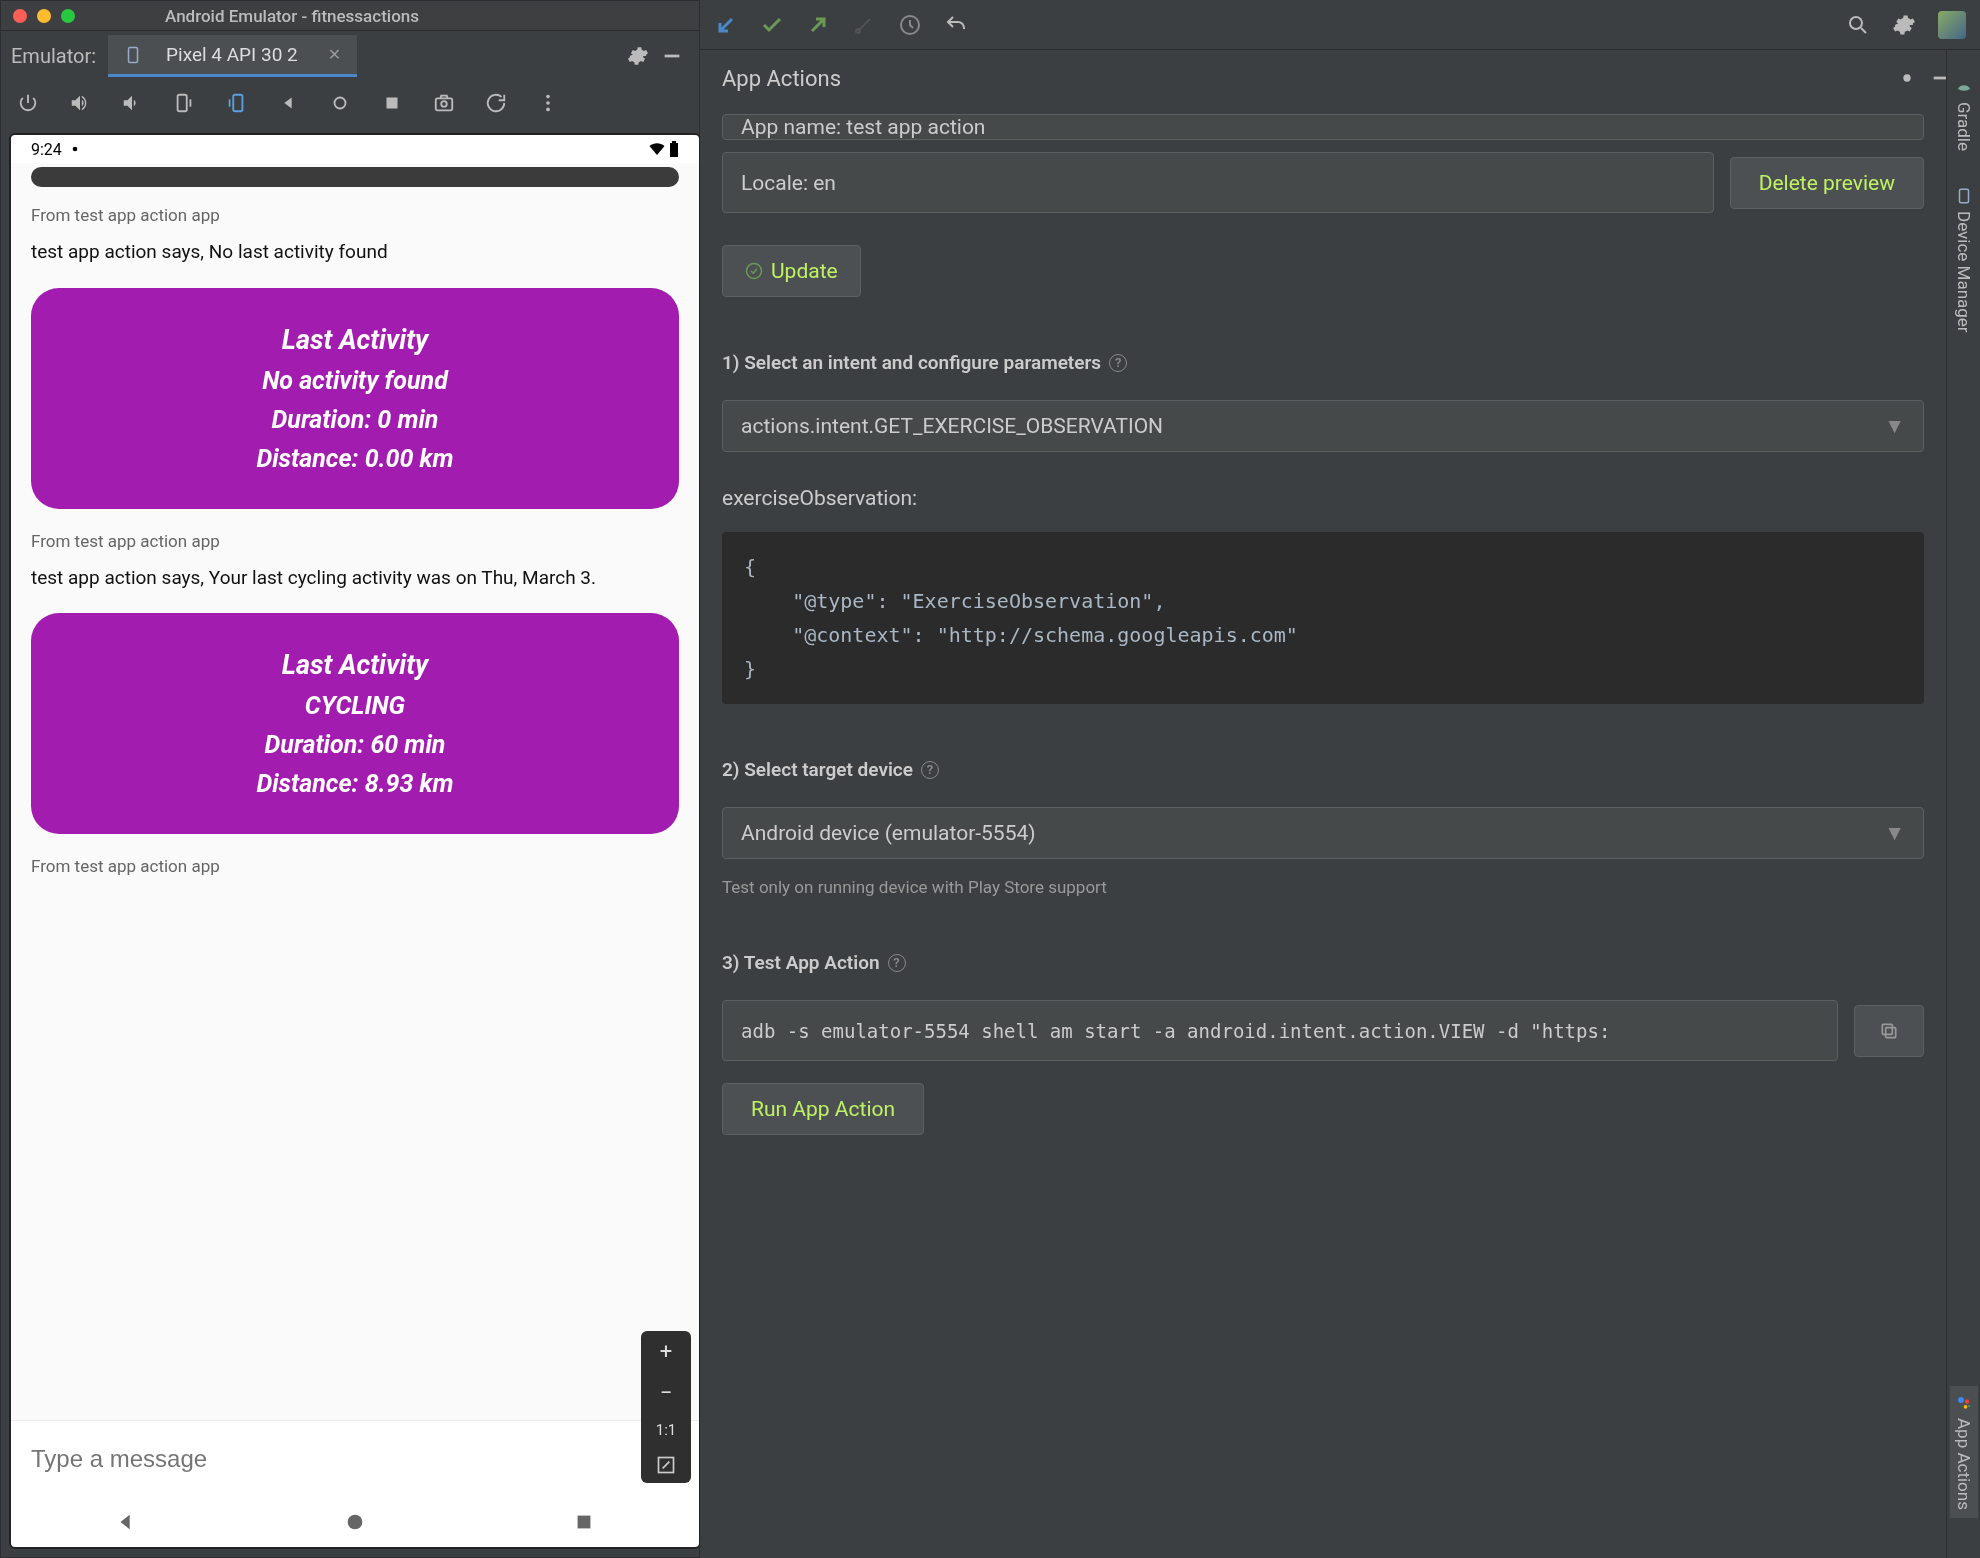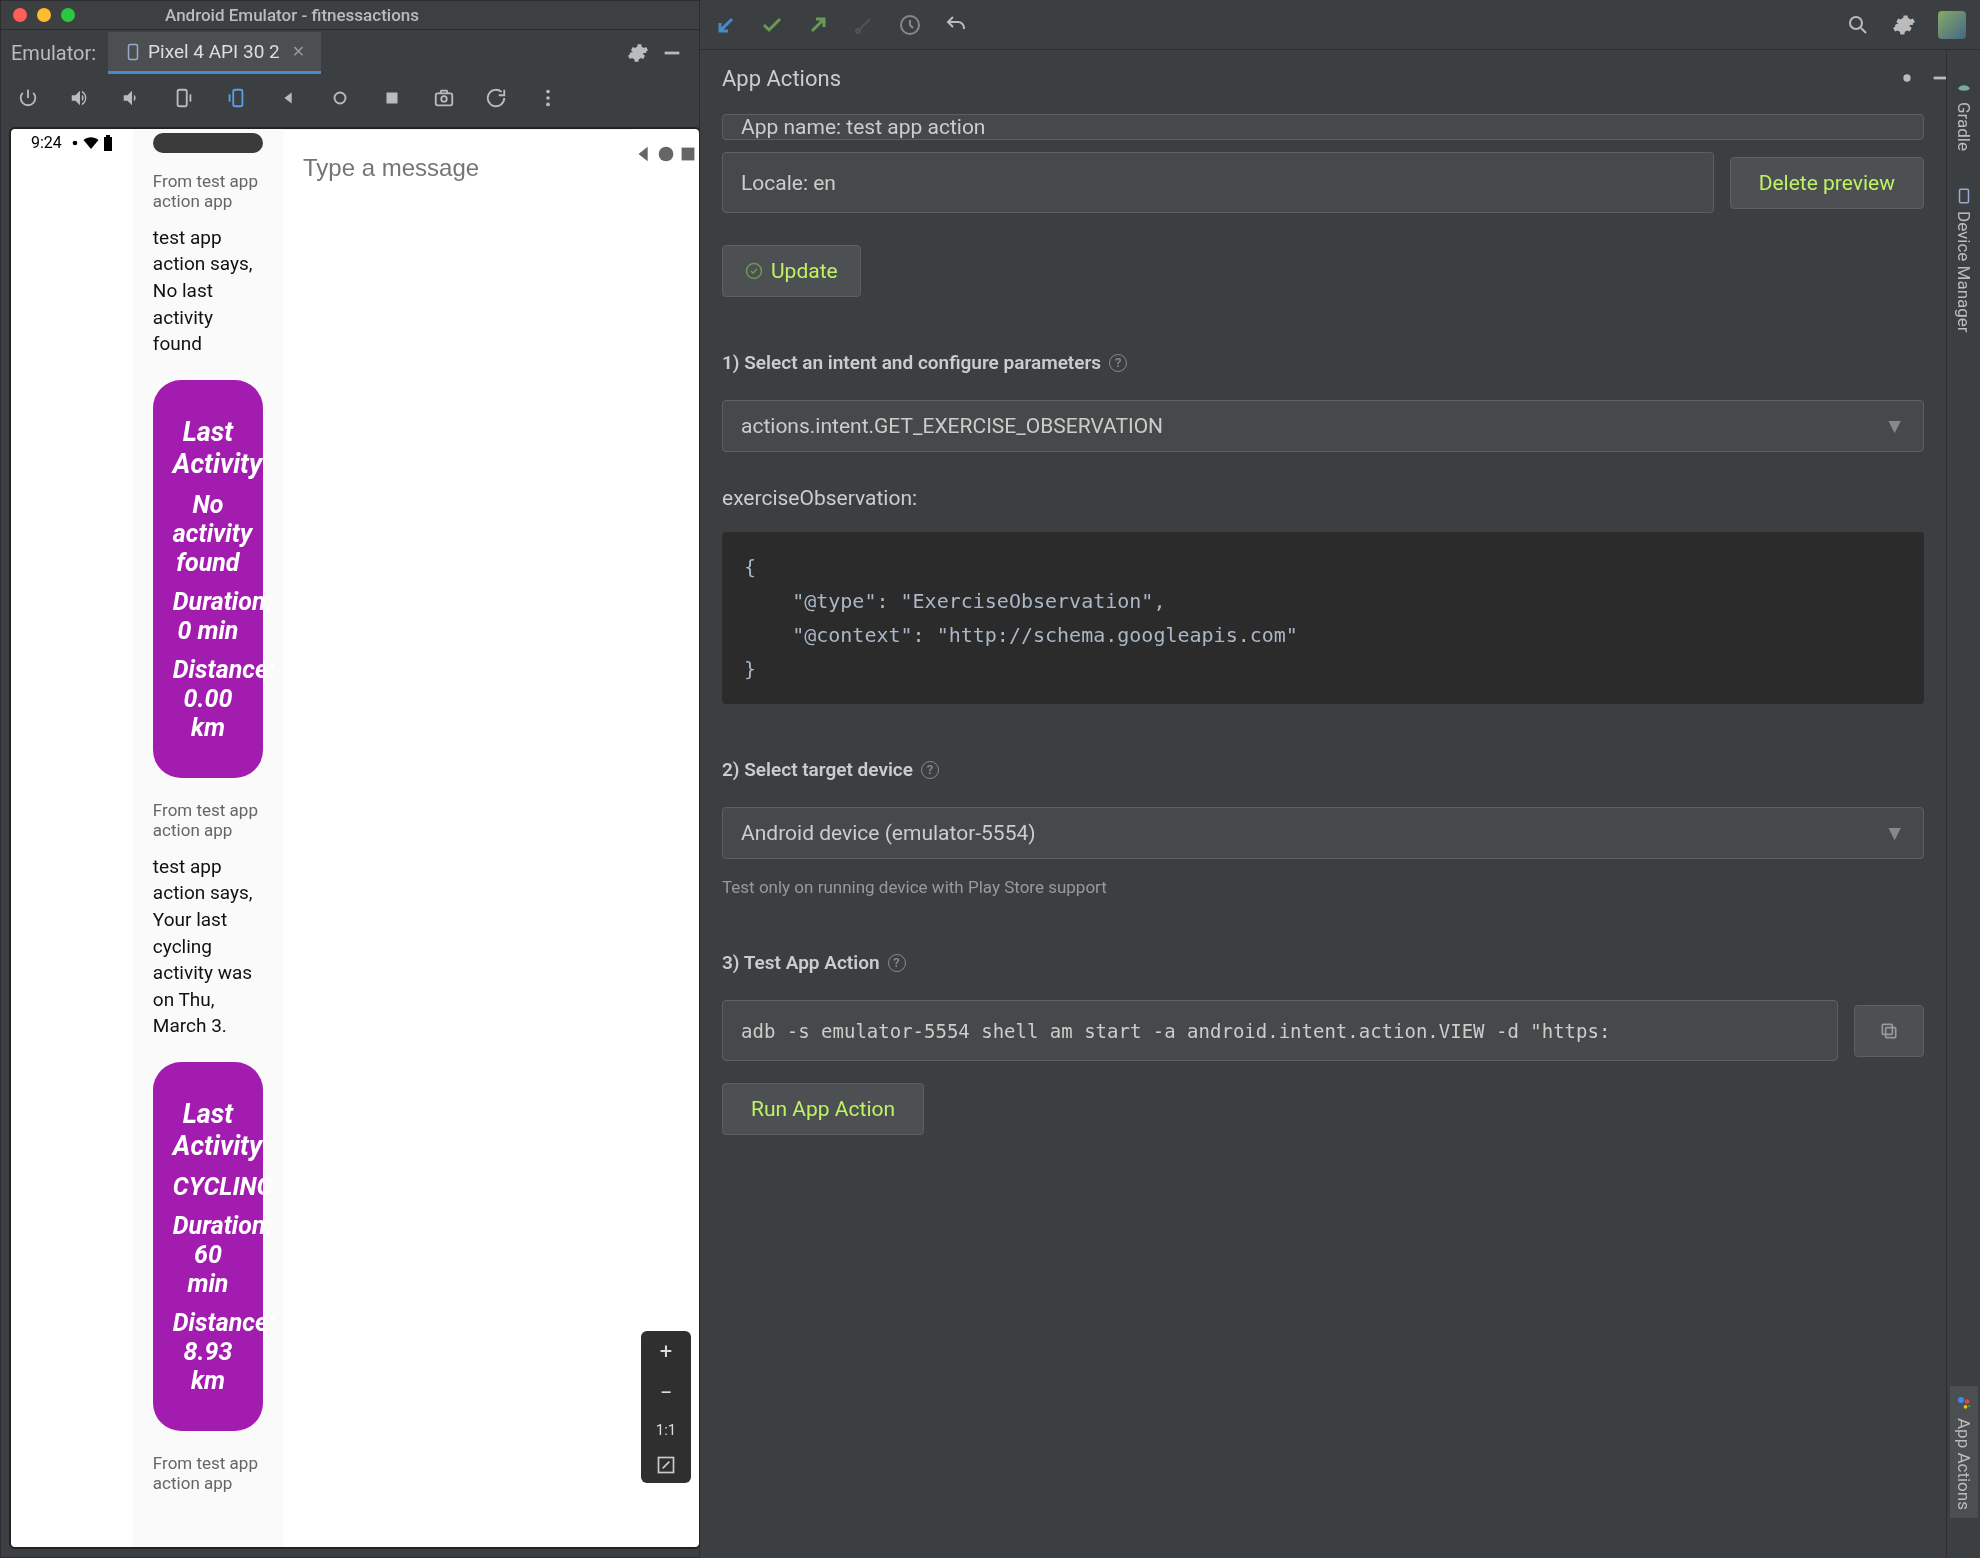--- a/index.html
+++ b/index.html
@@ -45,21 +45,21 @@
   font-size: 20px;
 }
 .emu-label { margin-right: 12px; }
 .tab {
   background: #4b4f52;
   border-bottom: 3px solid #4a88c7;
   padding: 8px 16px;
   color: #ddd;
   display: flex;
   align-items: center;
-  gap: 6px;
+  gap: 24px;
   font-size: 19px;
 }
 .tab svg { width: 18px; height: 18px; }
 .tab .close { color: #999; margin-left: 6px; font-size: 16px; }
 .spacer { flex: 1; }
 .icon-btn {
   width: 34px; height: 34px;
   display: flex; align-items: center; justify-content: center;
   color: #bbb; cursor: pointer;
 }
@@ -76,20 +76,21 @@
   flex: 1;
   background: #3c3f41;
   padding: 8px;
   display: flex;
 }
 .device {
   flex: 1;
   background: #fff;
   border-radius: 6px;
   display: flex;
+  flex-direction: column;
   overflow: hidden;
   border: 2px solid #222;
 }
 .statusbar {
   height: 28px;
   display: flex;
   align-items: center;
   padding: 0 20px;
   justify-content: space-between;
   color: #000;

